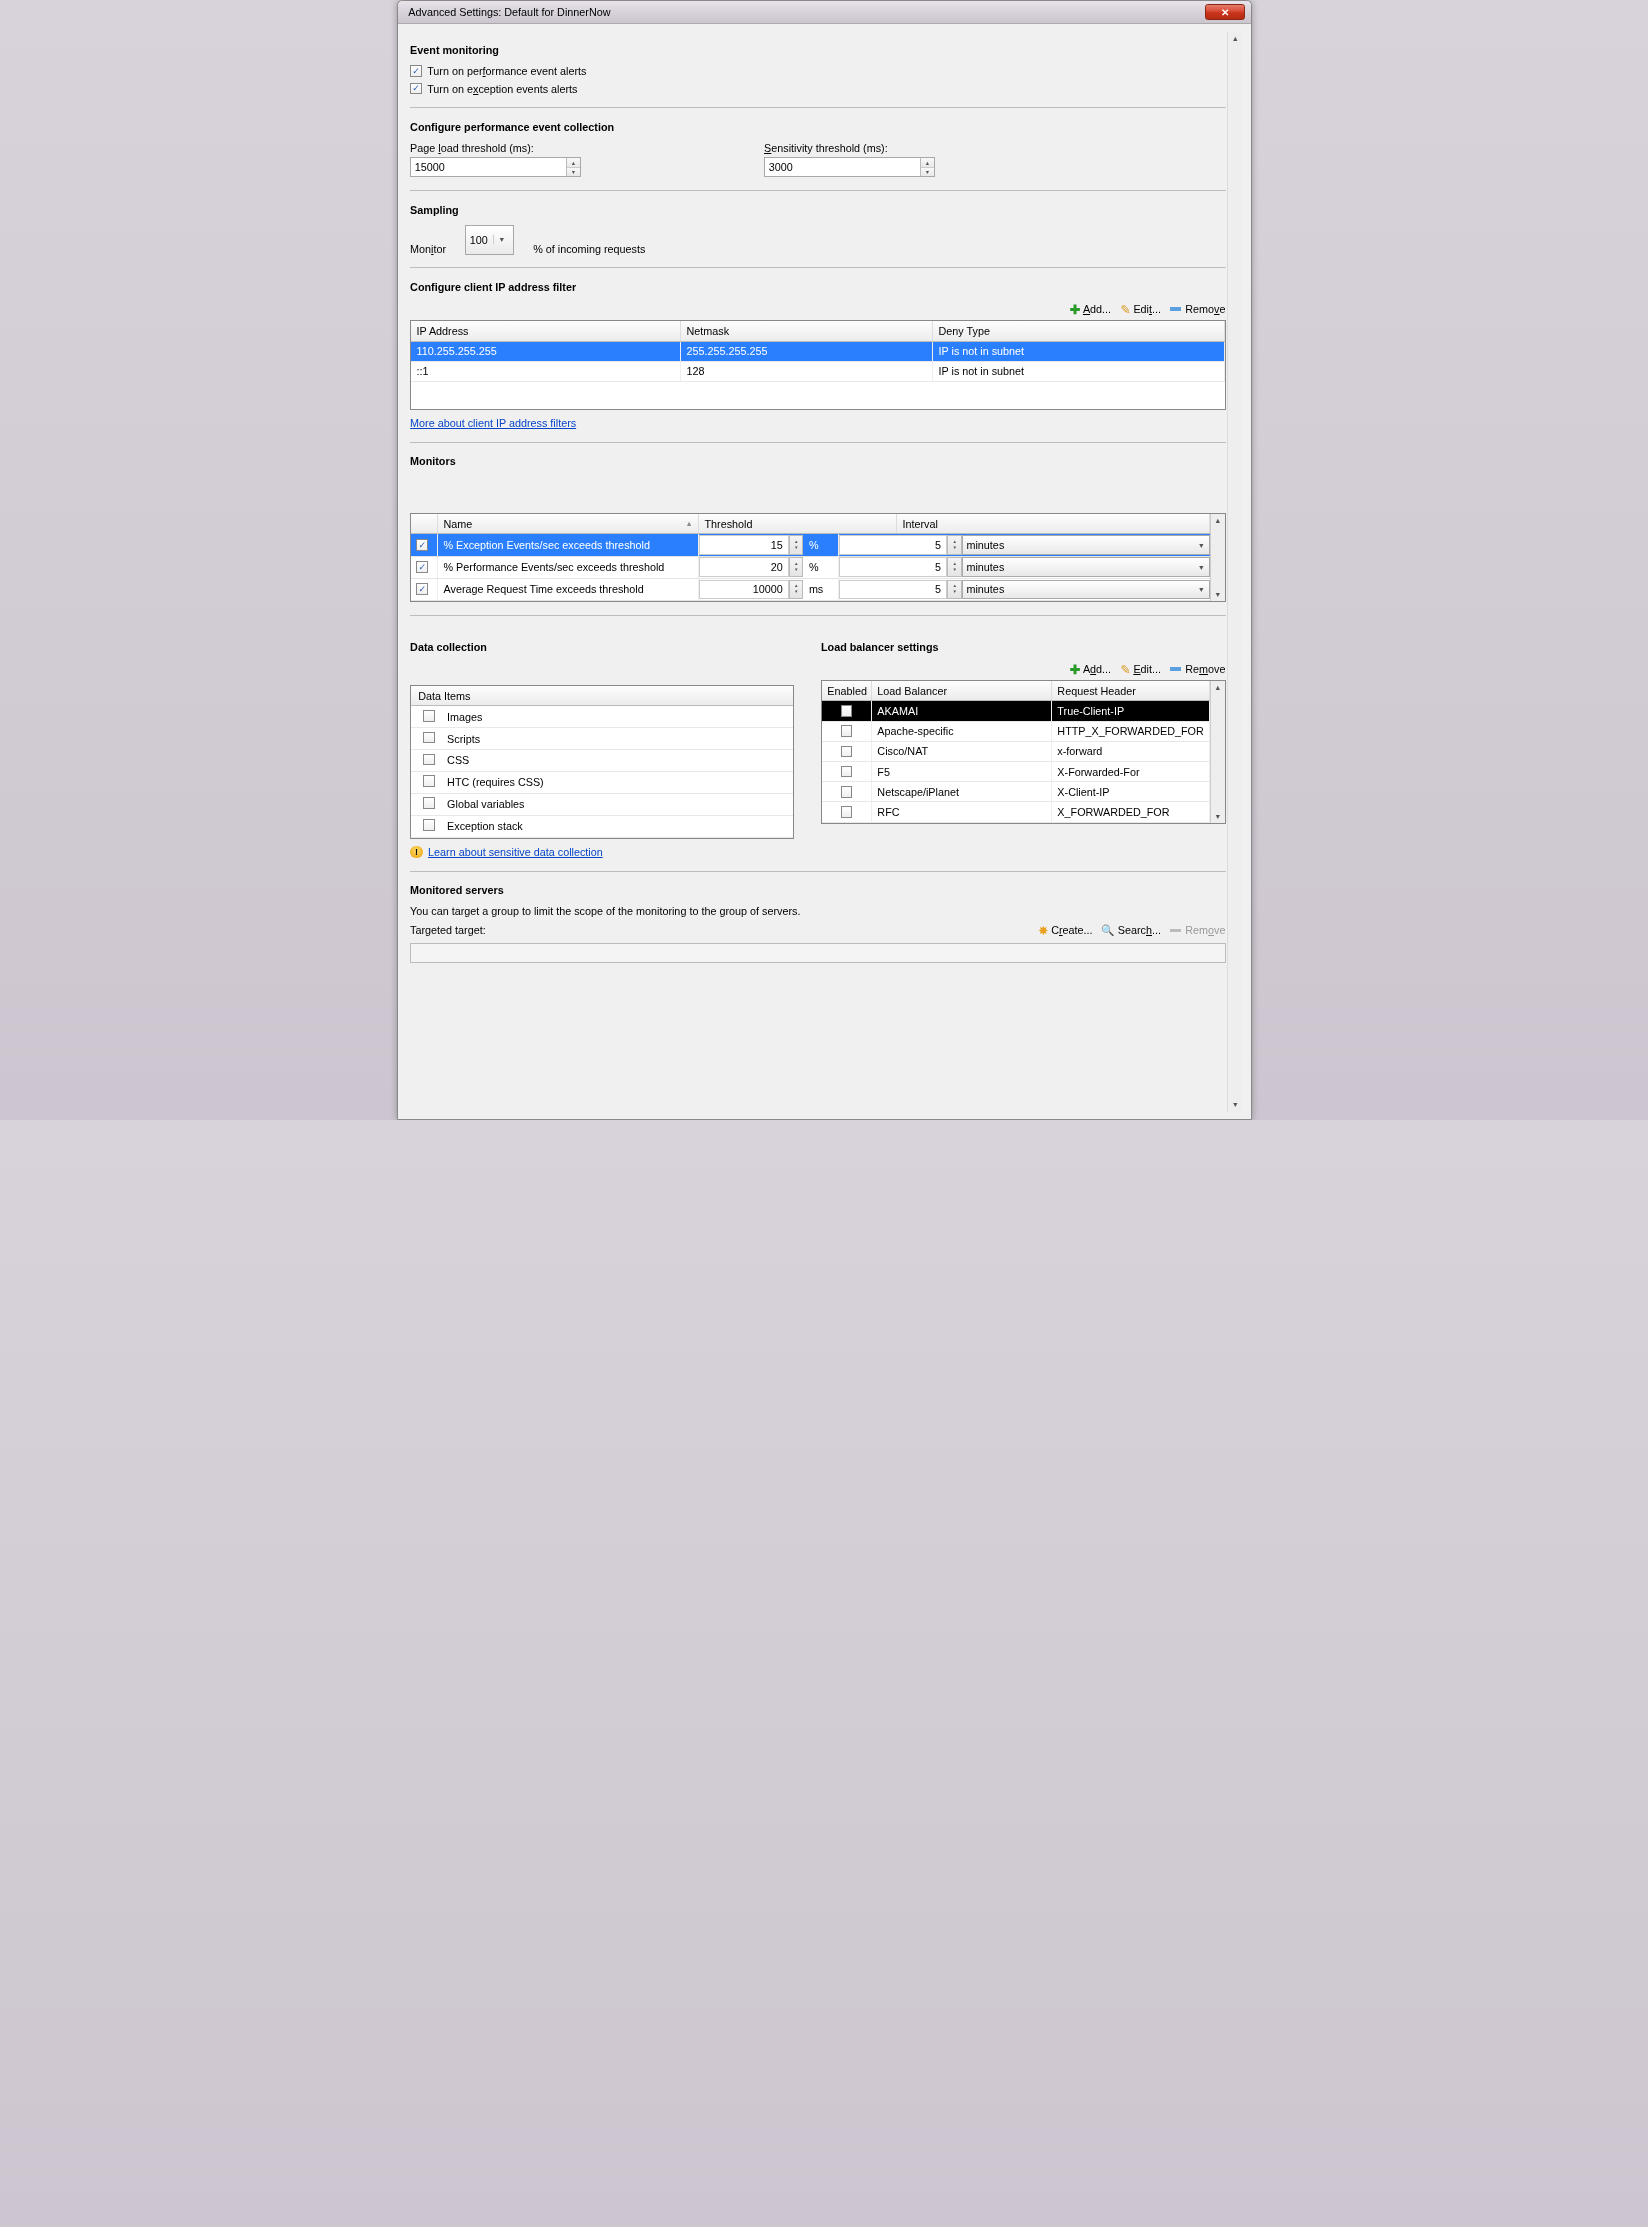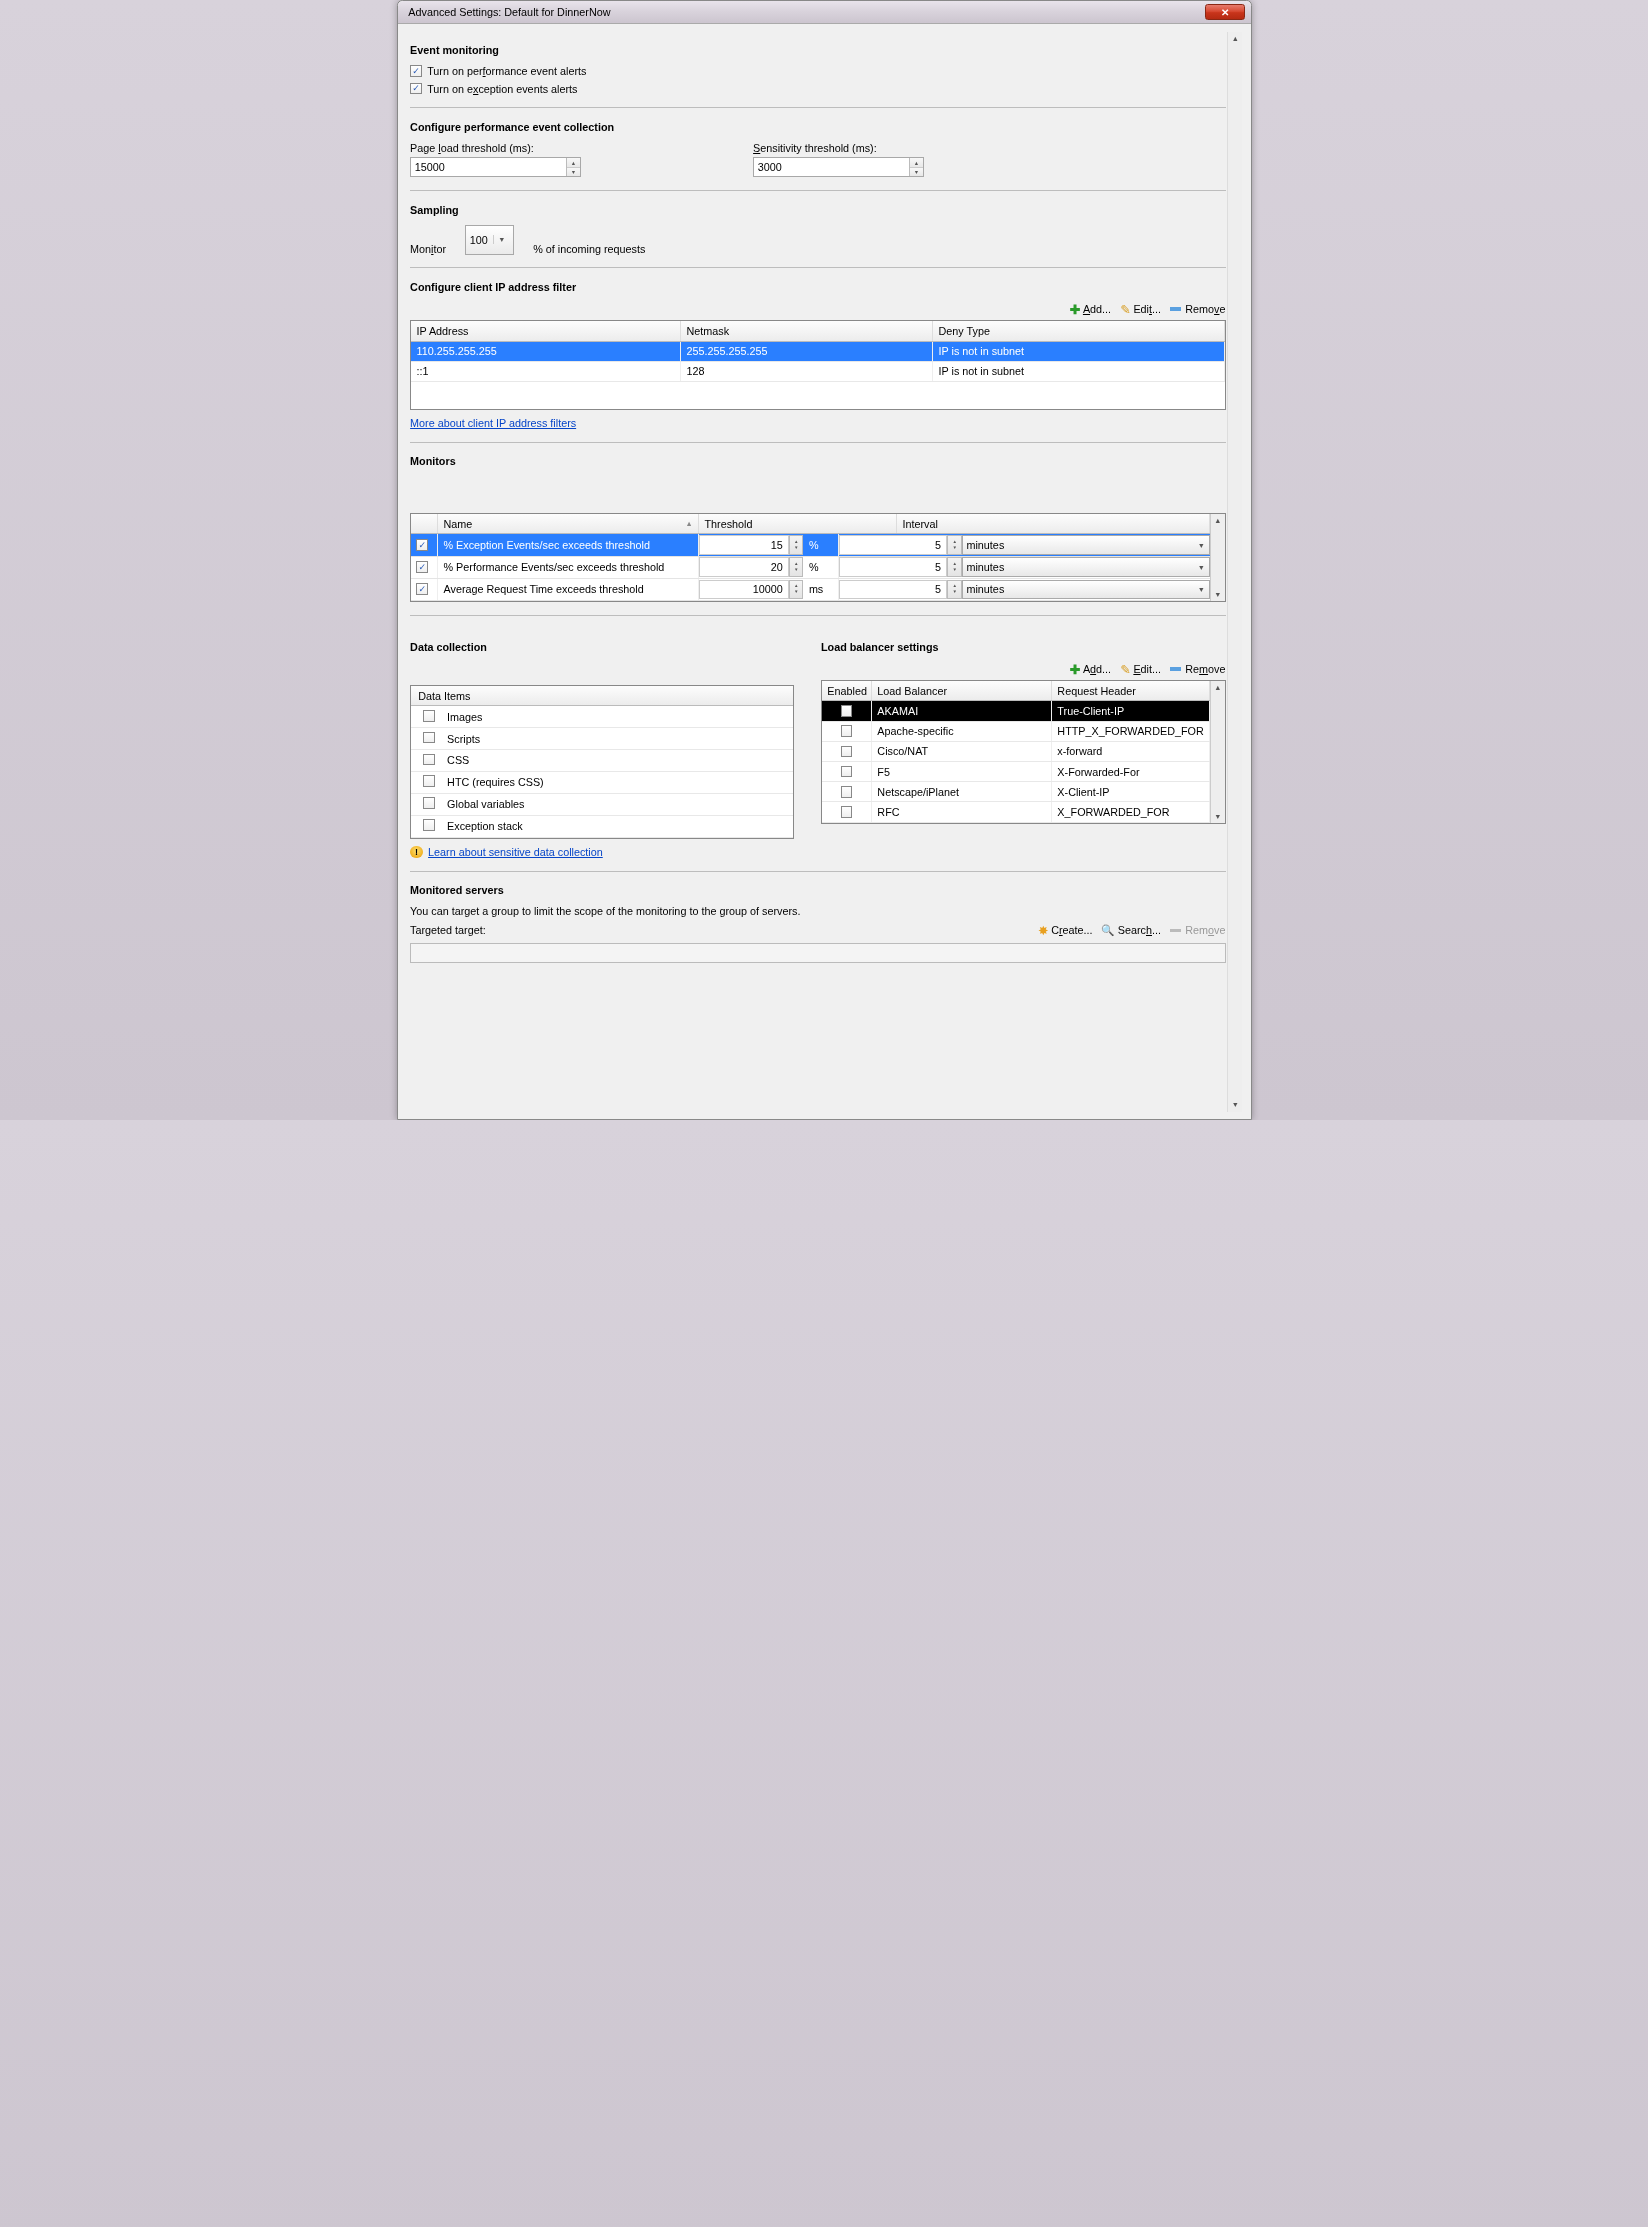--- a/index.html
+++ b/index.html
@@ -106,21 +106,21 @@
   }
   .cbx.checked::after {
     content: "✓";
     font-size: 9px;
     color: #2a5bb7;
     line-height: 9px;
   }
   .underline-key { text-decoration: underline; }
   .row-flex {
     display: flex;
-    gap: 37px;
+    gap: 48px;
     margin-top: 2px;
   }
   .field-col { flex: 0 0 306px; }
   .field-label { margin-bottom: 3.6px; display:block; }
   .spinbox {
     display: inline-flex;
     width: 171px;
     height: 20px;
     border: 0.9px solid #a8a8a8;
     background: #fff;

